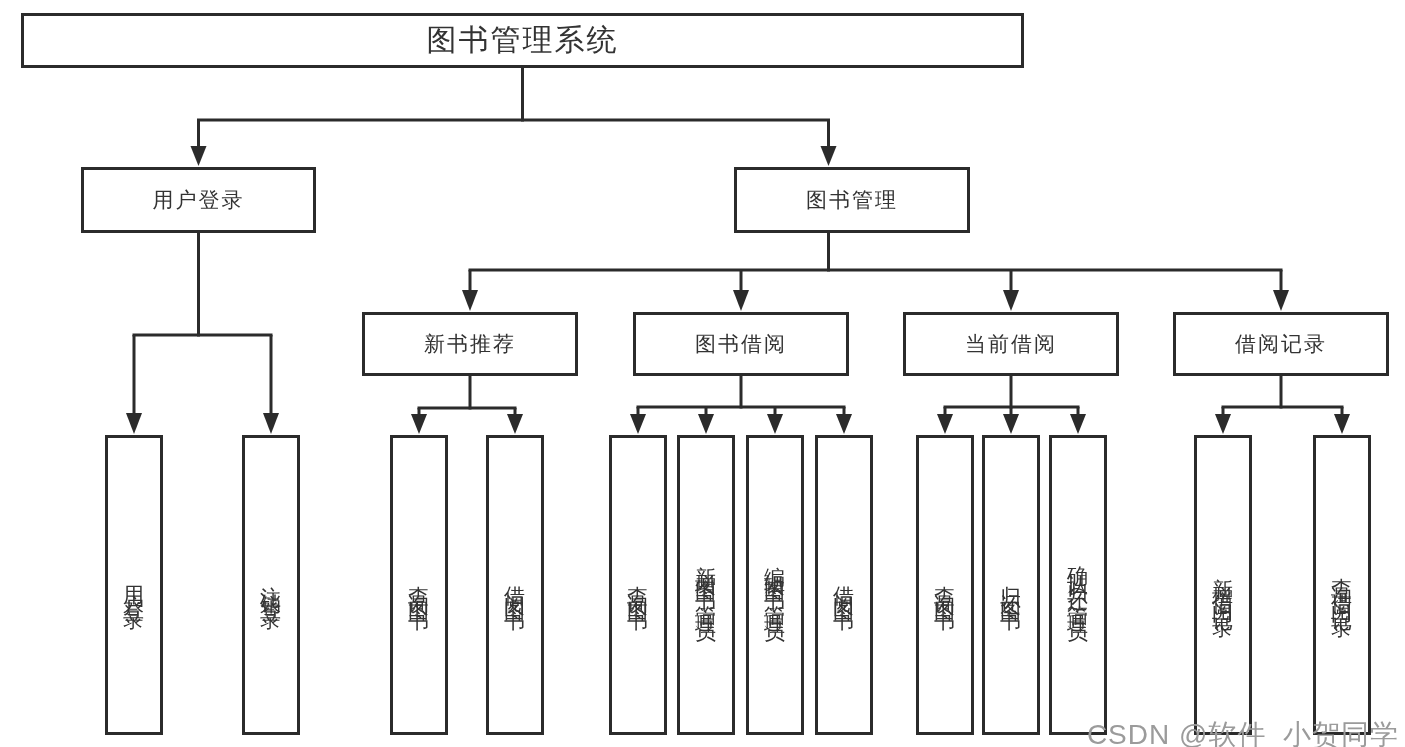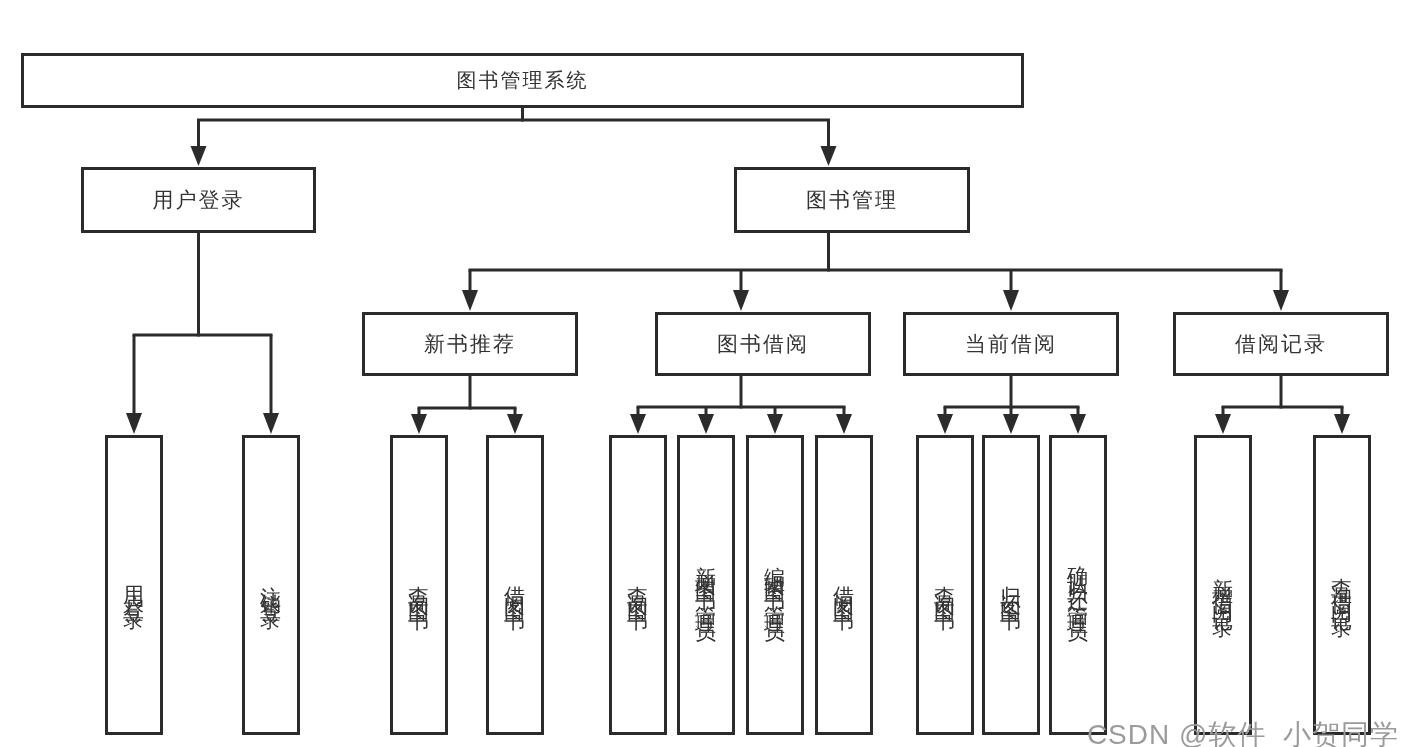--- a/index.html
+++ b/index.html
@@ -24,21 +24,21 @@
     border: 3px solid #2b2b2b;
     display: flex;
     align-items: center;
     justify-content: center;
     color: #333333;
     font-size: 21px;
     z-index: 2;
     text-align: center;
   }
   .box.h { letter-spacing: 2px; }
-  .box.root { font-size: 20px; margin-top: 40px; }
+  .box.root { font-size: 30px; }
   .box.v {
     writing-mode: vertical-rl;
     text-orientation: mixed;
     letter-spacing: 8px;
     line-height: 1;
     font-size: 21px;
   }
   .watermark {
     position: absolute;
     right: 6px;
@@ -127,21 +127,21 @@
       <polygon points="1334,414 1350,414 1342,434"></polygon>
     </g>
   </svg>
 
   <div class="box h root" style="left:21px; top:13px; width:1003px; height:55px;">图书管理系统</div>
 
   <div class="box h" style="left:81px; top:167px; width:235px; height:66px;">用户登录</div>
   <div class="box h" style="left:711px; top:167px; width:236px; height:66px;margin-left:23px;">图书管理</div>
 
   <div class="box h" style="left:362px; top:312px; width:216px; height:64px;text-align:center;">新书推荐</div>
-  <div class="box h" style="left:633px; top:312px; width:216px; height:64px;margin-left:22px;">图书借阅</div>
+  <div class="box h" style="left:633px; top:312px; width:216px; height:64px;">图书借阅</div>
   <div class="box h" style="left:903px; top:312px; width:216px; height:64px;font-family:Liberation Mono, monospace;">当前借阅</div>
   <div class="box h" style="left:1173px; top:312px; width:216px; height:64px;">借阅记录</div>
 
   <div class="box v" style="left:105px; top:435px; width:58px; height:300px;">用户登录</div>
   <div class="box v" style="left:242px; top:435px; width:58px; height:300px;">注销登录</div>
 
   <div class="box v" style="left:390px; top:435px; width:58px; height:300px;">查询图书</div>
   <div class="box v" style="left:486px; top:435px; width:58px; height:300px;">借阅图书</div>
 
   <div class="box v" style="left:609px; top:435px; width:58px; height:300px;">查询图书</div>

